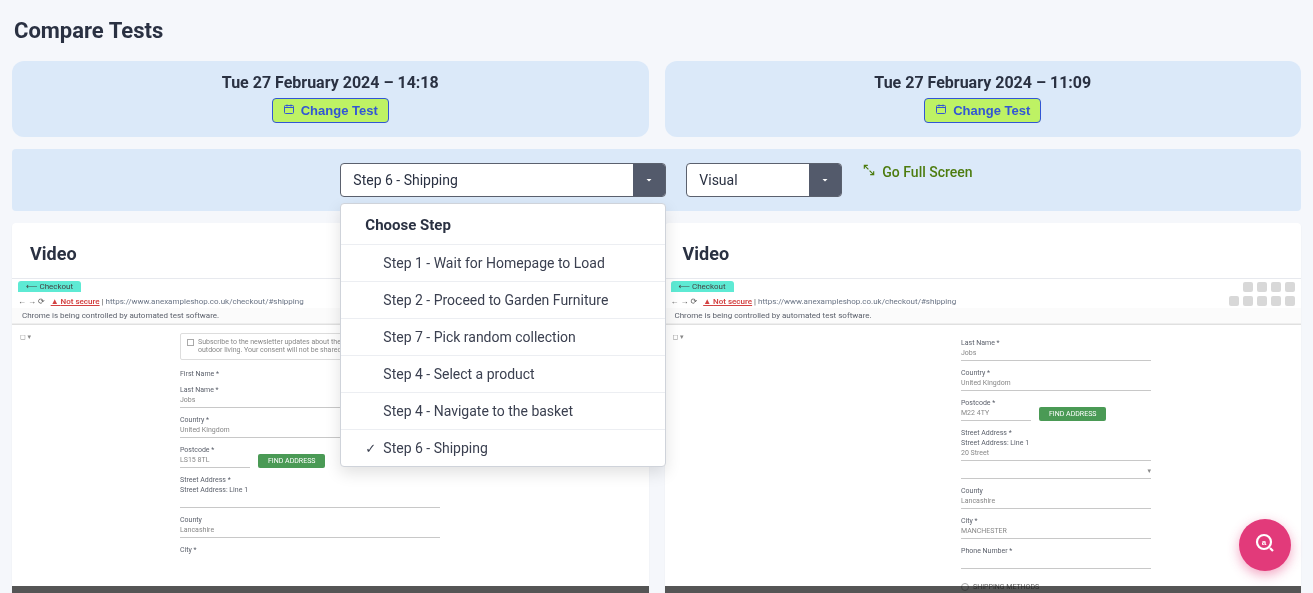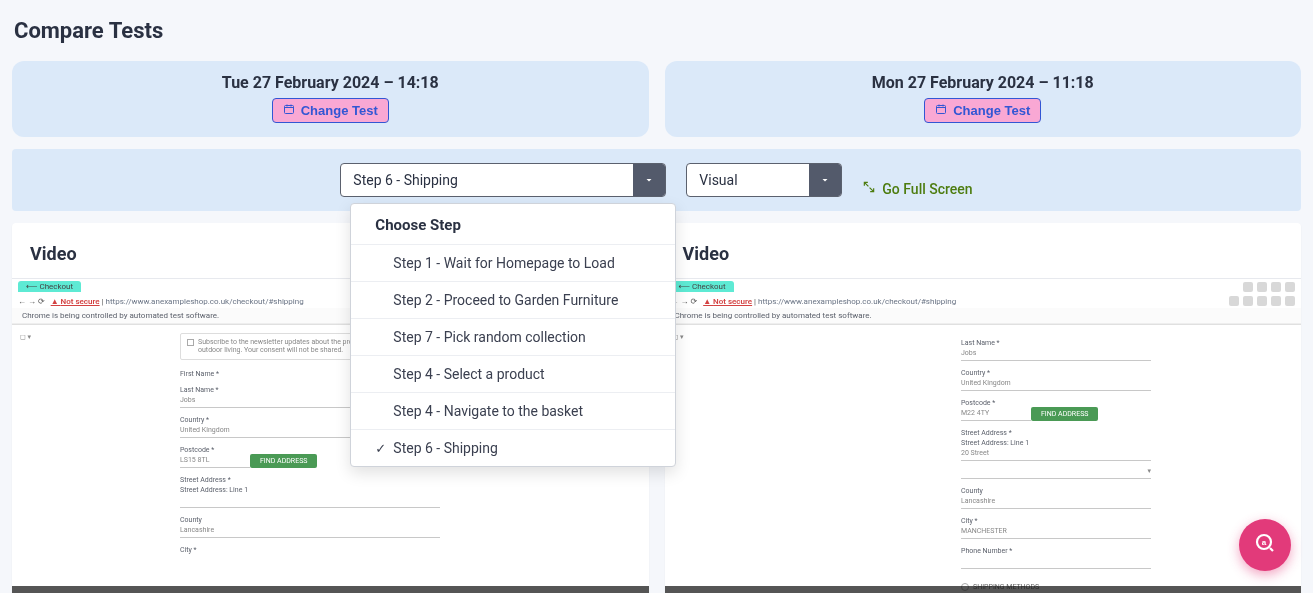--- a/index.html
+++ b/index.html
@@ -2,33 +2,33 @@
 <html><head>
   <meta charset="utf-8">
   <style>
     * { box-sizing: border-box; margin: 0; padding: 0; }
     body { font-family: -apple-system, BlinkMacSystemFont, "Segoe UI", Roboto, sans-serif; background: #f5f7fb; color: #2A3142; width: 1313px; }
     .container { padding: 12px; }
     .page-title { font-size: 22px; font-weight: 700; color: #2A3142; margin: 6px 0 18px 2px; }
     .headers-row { display: flex; gap: 16px; }
     .header-panel { flex: 1; background: #dbe9f9; border-radius: 12px; padding: 12px 0 14px 0; text-align: center; }
     .header-date { font-weight: 700; font-size: 16px; color: #2A3142; margin-bottom: 6px; }
-    .change-test-btn { display: inline-flex; align-items: center; gap: 6px; background: #f9a8d4; border: 1px solid #3256d4; color: #3256d4; border-radius: 4px; padding: 4px 10px; font-size: 13px; font-weight: 600; cursor: pointer; }
+    .change-test-btn { display: inline-flex; align-items: center; gap: 6px; background: #bef264; border: 1px solid #3256d4; color: #3256d4; border-radius: 4px; padding: 4px 10px; font-size: 13px; font-weight: 600; cursor: pointer; }
     .change-test-btn svg { width: 12px; height: 12px; }
-    .controls-bar { margin-top: 12px; background: #dbe9f9; border-radius: 4px; padding: 14px 0; display: flex; align-items: flex-end; justify-content: center; gap: 20px; position: relative; }
+    .controls-bar { margin-top: 12px; background: #dbe9f9; border-radius: 4px; padding: 14px 0; display: flex; align-items: flex-start; justify-content: center; gap: 20px; position: relative; }
     .select-wrap { position: relative; display: inline-block; }
     .select-box { display: flex; align-items: center; border: 1px solid #5b616e; border-radius: 4px; background: #fff; height: 34px; overflow: hidden; cursor: pointer; }
     .select-box.step { width: 326px; }
     .select-box.visual { width: 156px; }
     .select-label { flex: 1; padding: 0 12px; font-size: 14px; color: #2A3142; }
     .select-caret { width: 32px; height: 100%; background: #535a6b; display: flex; align-items: center; justify-content: center; color: #fff; }
     .select-caret svg { width: 12px; height: 12px; }
     .fullscreen-link { display: inline-flex; align-items: center; gap: 6px; color: #4d7c0f; font-size: 14px; font-weight: 500; cursor: pointer; }
     .fullscreen-link svg { width: 14px; height: 14px; }
-    .dropdown { position: absolute; top: 40px; left: 10px; width: 326px; background: #fff; border: 1px solid #cfd3da; border-radius: 4px; box-shadow: 0 6px 16px rgba(0,0,0,0.12); overflow: hidden; z-index: 10; }
+    .dropdown { position: absolute; top: 40px; left: 0; width: 326px; background: #fff; border: 1px solid #cfd3da; border-radius: 4px; box-shadow: 0 6px 16px rgba(0,0,0,0.12); overflow: hidden; z-index: 10; }
     .dropdown-header { padding: 12px 24px 10px 24px; font-weight: 700; font-size: 15px; color: #2A3142; }
     .dropdown-item { padding: 10px 24px; font-size: 14px; color: #3b4050; border-top: 1px solid #eceef2; cursor: pointer; display: flex; align-items: center; gap: 8px; }
     .dropdown-item .check { width: 10px; display: inline-block; font-size: 13px; }
     .panels-row { display: flex; gap: 16px; margin-top: 12px; }
     .panel { flex: 1; background: #fff; border-radius: 4px; padding: 20px 0 0 0; overflow: hidden; box-shadow: 0 1px 2px rgba(0,0,0,0.05); }
     .panel h3 { font-size: 18px; font-weight: 700; color: #2A3142; padding: 0 18px 14px 18px; }
     .video-mock { position: relative; background: #f2f2f2; height: 344px; border-top: 1px solid #e7e9ee; overflow: hidden; }
     .browser-chrome { background: #fff; border-bottom: 1px solid #e0e0e0; font-size: 8px; color: #555; }
     .brw-row { display: flex; align-items: center; padding: 2px 6px; gap: 6px; }
     .brw-tab { background: #5eead4; padding: 1px 8px; border-radius: 3px 3px 0 0; font-size: 8px; color: #444; }
@@ -38,21 +38,21 @@
     .brw-actions { margin-left: auto; display: flex; gap: 4px; }
     .brw-icon { width: 10px; height: 10px; background: #d8d8d8; border-radius: 2px; }
     .brw-banner { background: #fbfbfb; color: #5a5f6a; font-size: 8px; padding: 3px 10px; border-bottom: 1px solid #eee; }
     .page-body { background: #fff; height: 300px; position: relative; overflow: hidden; }
     .form-col { position: absolute; left: 168px; top: 8px; width: 260px; font-size: 8px; color: #666; }
     .form-col.right { left: auto; right: 150px; width: 190px; top: 6px; }
     .sub-box { border: 1px solid #ddd; border-radius: 2px; padding: 4px 6px; font-size: 7px; color: #888; line-height: 1.2; margin-bottom: 10px; display: flex; gap: 4px; }
     .sub-box .cb { width: 7px; height: 7px; border: 1px solid #aaa; flex-shrink: 0; margin-top: 1px; }
     .f-label { font-size: 7px; color: #5a5f6a; margin-top: 8px; }
     .f-input { border-bottom: 1px solid #c8c8c8; height: 12px; margin-top: 2px; font-size: 7px; color: #888; padding-bottom: 1px; }
-    .f-row { display: flex; align-items: center; }
+    .f-row { display: flex; gap: 8px; align-items: center; }
     .f-row .f-input { flex: 0 0 70px; }
     .find-btn { background: #4a9a55; color: #fff; font-size: 7px; padding: 3px 10px; border-radius: 2px; }
     .ship-method { margin-top: 14px; font-size: 7px; color: #666; }
     .video-controls { position: absolute; left: 0; right: 0; bottom: 0; height: 36px; background: rgba(20,20,20,0.72); display: flex; align-items: center; padding: 0 12px; color: #fff; font-size: 13px; gap: 14px; }
     .fab { position: fixed; right: 22px; bottom: 22px; width: 52px; height: 52px; border-radius: 50%; background: #e23a7a; display: flex; align-items: center; justify-content: center; color: #fff; box-shadow: 0 4px 12px rgba(226,58,122,0.45); cursor: pointer; }
     .fab svg { width: 24px; height: 24px; }
     .brw-leftnav { position: absolute; left: 8px; top: 8px; width: 24px; font-size: 7px; color: #888; }
   </style>
 </head>
 <body>
@@ -67,21 +67,21 @@
         <span>
           <svg viewBox="0 0 24 24" fill="none" stroke="currentColor" stroke-width="2">
               <rect x="3" y="5" width="18" height="16" rx="2"></rect>
               <path d="M3 9h18M8 3v4M16 3v4"></path>
             </svg>
         </span>
         <span>Change Test</span>
       </button>
     </div>
     <div class="header-panel">
-      <div class="header-date">Mon 27 February 2024 – 11:18</div>
+      <div class="header-date">Tue 27 February 2024 – 11:09</div>
       <button class="change-test-btn">
         <span>
           <svg viewBox="0 0 24 24" fill="none" stroke="currentColor" stroke-width="2">
               <rect x="3" y="5" width="18" height="16" rx="2"></rect>
               <path d="M3 9h18M8 3v4M16 3v4"></path>
             </svg>
         </span>
         <span>Change Test</span>
       </button>
     </div>

